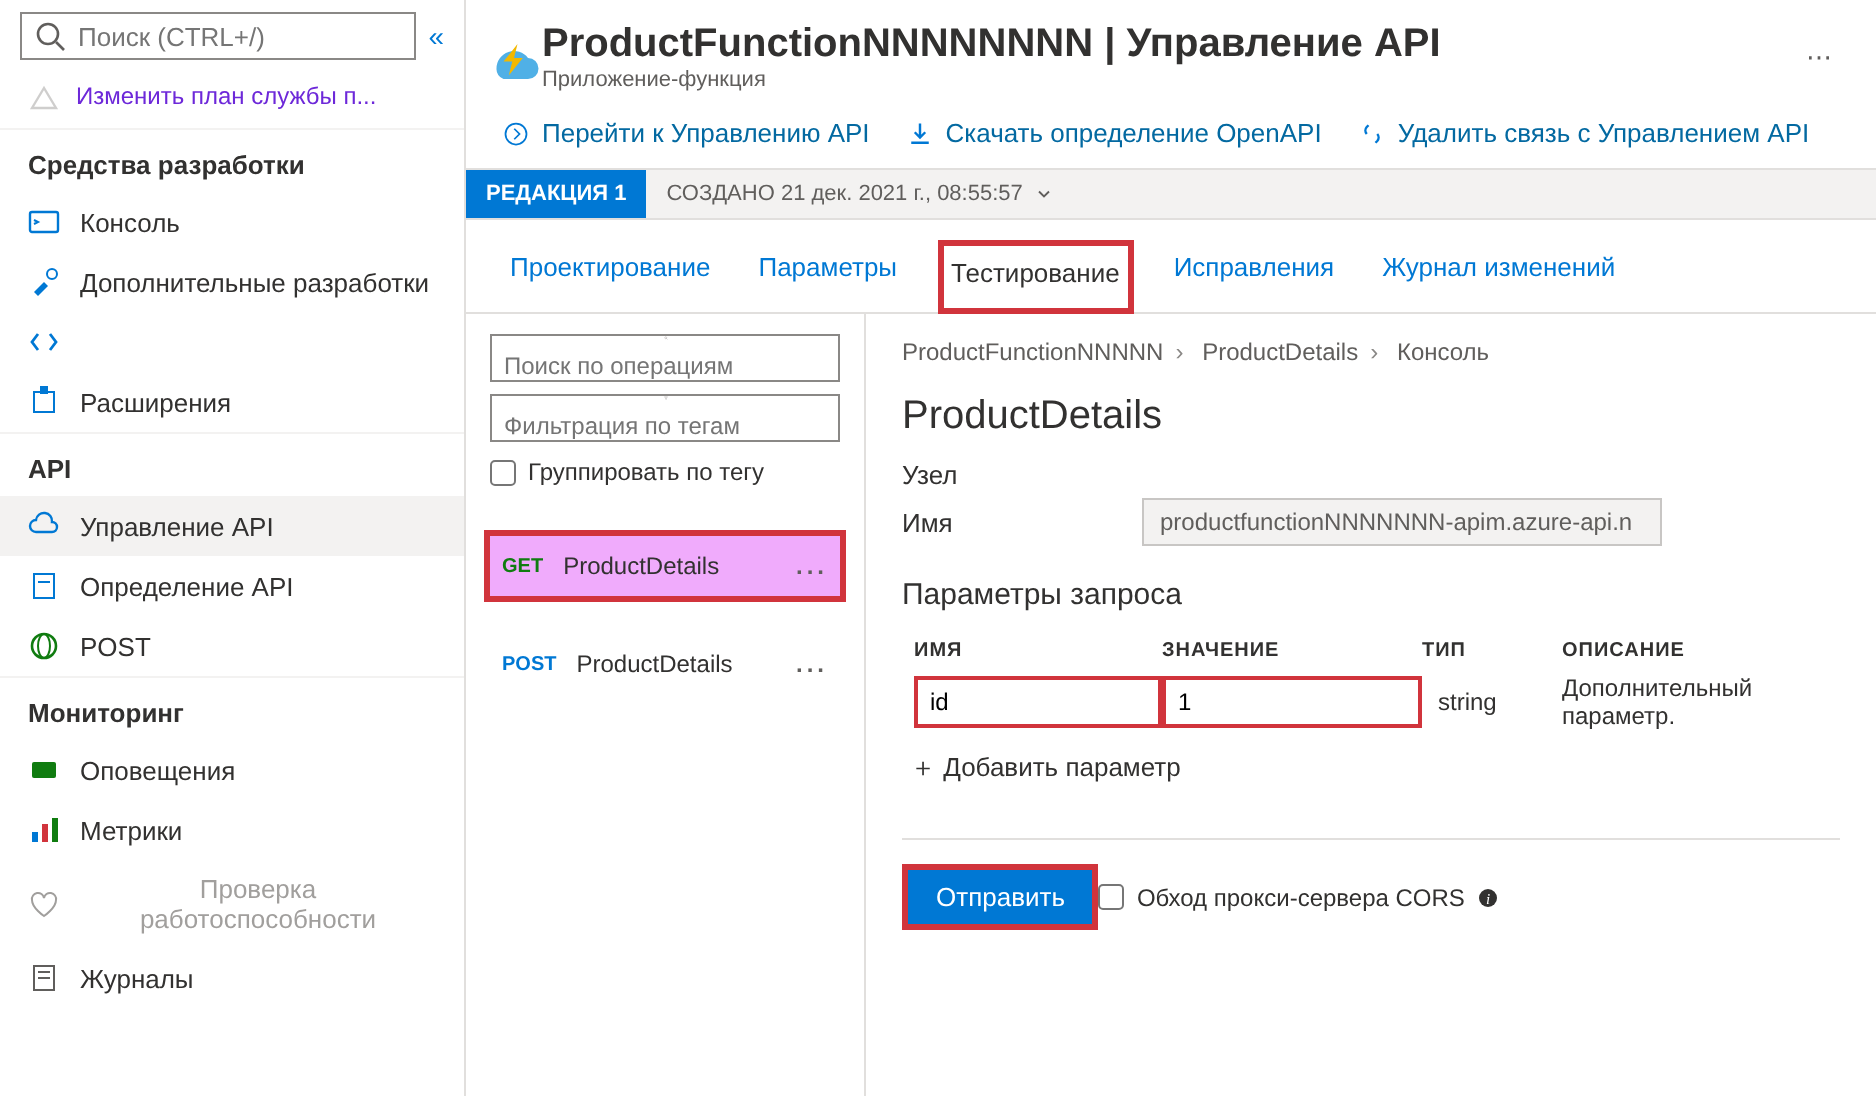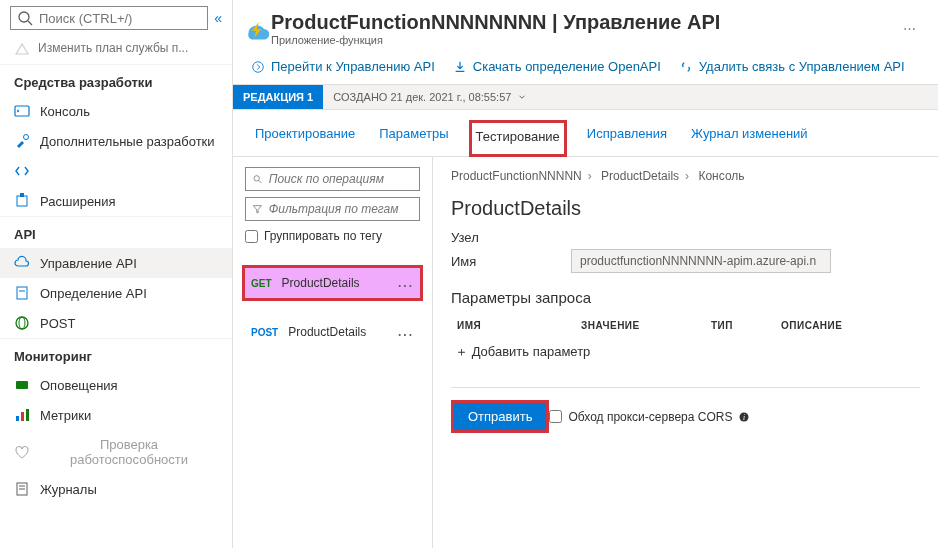--- a/index.html
+++ b/index.html
@@ -7,42 +7,42 @@
   .root { display: flex; height: 100%; }
   .sidebar { width: 233px; border-right: 1px solid #e1dfdd; display: flex; flex-direction: column; }
   .header-icon { width: 28px; height: 28px; flex: none; }
   .header-text { line-height: 1.2; }
   .header-title { font-size: 19px; font-weight: 600; white-space: nowrap; }
   .header-sub { font-size: 11px; color: #605e5c; }
   .header-more { margin-left: auto; color: #605e5c; padding: 4px; }
   .search-row { display: flex; align-items: center; gap: 6px; padding: 6px 10px; }
   .search-box { flex: 1; display: flex; align-items: center; border: 1px solid #8a8886; height: 24px; padding: 0 6px; gap: 6px; color: #605e5c; }
   .collapse { color: #0078d4; font-size: 14px; }
-  .plan-row { display: flex; align-items: center; gap: 8px; padding: 4px 14px 8px; color: #737373; font-size: 12px; }
+  .plan-row { display: flex; align-items: center; gap: 8px; padding: 4px 14px 8px; color: #6d28d9; font-size: 12px; }
   .plan-row svg { opacity: .5; }
   .section-head { font-weight: 600; font-size: 13px; padding: 10px 14px 6px; border-top: 1px solid #f3f2f1; }
   .nav-item { display: flex; align-items: center; gap: 10px; padding: 7px 14px; cursor: pointer; font-size: 13px; }
   .nav-item.active { background: #f3f2f1; }
   .nav-icon { width: 16px; height: 16px; flex: none; }
   .nav-item.dim { color: #a19f9d; text-align: center; }
   .main { flex: 1; display: flex; flex-direction: column; overflow: hidden; }
   .title-row { display: flex; align-items: center; padding: 10px 18px 2px 10px; }
   .title-row .header-title { font-size: 20px; }
   .toolbar { display: flex; align-items: center; gap: 18px; padding: 10px 18px; font-size: 13px; }
   .tool-link { display: flex; align-items: center; gap: 6px; color: #0369a1; cursor: pointer; }
   .tool-link svg { color: #0078d4; }
   .rev-bar { display: flex; align-items: center; background: #f3f2f1; border-top: 1px solid #e1dfdd; border-bottom: 1px solid #e1dfdd; }
   .rev-chip { background: #0078d4; color: #fff; font-weight: 600; font-size: 11px; padding: 6px 10px; }
   .rev-meta { font-size: 11px; color: #605e5c; padding: 0 10px; display: flex; align-items: center; gap: 6px; }
   .tabs { display: flex; gap: 16px; padding: 10px 18px 0; border-bottom: 1px solid #e1dfdd; }
   .tab { color: #0078d4; padding: 6px 4px 10px; cursor: pointer; font-size: 13px; }
   .tab.active { border: 3px solid #d1343c; border-bottom: 3px solid #d1343c; margin-bottom: -1px; color: #323130; font-weight: 400; }
   .content { display: flex; flex: 1; overflow: hidden; }
   .ops-pane { width: 200px; border-right: 1px solid #e1dfdd; padding: 10px 12px; display: flex; flex-direction: column; gap: 6px; }
-  .ops-input { display: flex; align-items: center; border: 1px solid #8a8886; height: 24px; padding: 0 6px; gap: 6px; color: #605e5c; font-style: italic; font-size: 12px; }
+  .ops-input { display: flex; align-items: center; border: 1px solid #8a8886; height: 24px; padding: 0 6px; gap: 6px; color: #605e5c; font-size: 12px; flex-direction: column; }
   .ops-check { display: flex; align-items: center; gap: 6px; font-size: 12px; padding: 2px 0 6px; }
   .op-item { display: flex; align-items: center; gap: 10px; padding: 8px 6px; font-size: 12px; cursor: pointer; position: relative; }
   .op-verb { font-weight: 700; font-size: 10px; }
   .op-get { color: #107c10; }
   .op-post { color: #0078d4; }
   .op-more { margin-left: auto; color: #605e5c; letter-spacing: 2px; font-weight: bold; }
   .op-item.sel { background: #f0abfc; border: 3px solid #d1343c; margin: 10px -3px; }
   .detail-pane { flex: 1; padding: 12px 18px; overflow: auto; }
   .crumbs { font-size: 12px; color: #605e5c; margin-bottom: 14px; }
   .crumbs .sep { margin: 0 6px; color: #8a8886; }
@@ -270,20 +270,34 @@
         </div>
 
         <div class="params-head">Параметры запроса</div>
         <div class="param-table">
           <div class="param-head">
             <div class="pc-name">ИМЯ</div>
             <div class="pc-val">ЗНАЧЕНИЕ</div>
             <div class="pc-type">ТИП</div>
             <div class="pc-desc">ОПИСАНИЕ</div>
           </div>
+          <div class="param-row">
+            <div class="pc-name">
+                <div class="param-inp">
+                  <input type="text" value="id" style="">
+                </div>
+              </div>
+            <div class="pc-val">
+                <div class="param-inp">
+                  <input type="text" value="1" style="">
+                </div>
+              </div>
+            <div class="pc-type" style="padding-left:8px">string</div>
+            <div class="pc-desc">Дополнительный параметр.</div>
+          </div>
         </div>
         <div class="add-param">＋ <span>Добавить параметр</span></div>
 
         <div class="footer-bar">
           <div class="send-btn">Отправить</div>
           <label class="cors-chk">
             <input type="checkbox" style=""> 
               <span>Обход прокси-сервера CORS</span>
             <svg width="12" height="12" viewBox="0 0 16 16">
                 <circle cx="8" cy="8" r="6" fill="#323130"></circle>

